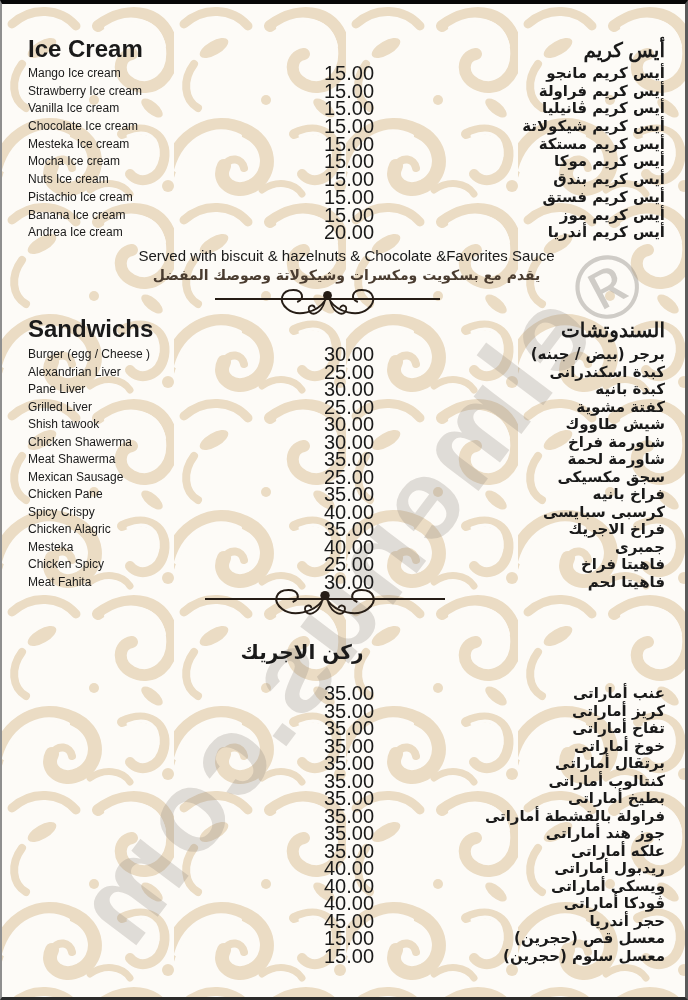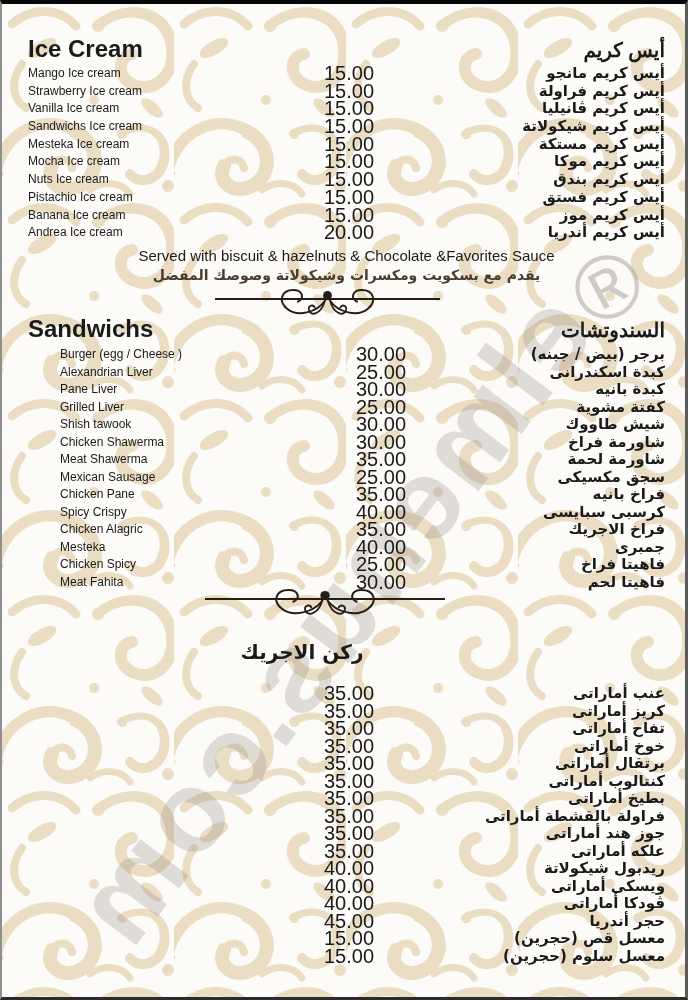--- a/index.html
+++ b/index.html
@@ -35,21 +35,21 @@
   .layer{position:absolute;left:26px;right:20px;top:0;bottom:0;z-index:2;}
   .abs{position:absolute;left:0;right:0;}
 
   .h-en{font-size:24px;font-weight:bold;letter-spacing:0;}
   .h-ar{position:absolute;right:0;top:3px;font-size:20px;font-weight:bold;
         font-family:Liberation Sans, sans-serif;direction:rtl;}
 
   .rows{}
   .row{position:relative;}
   .row-ice{height:17.7px;}
-  .row-sand{height:17.5px;margin-left:32px;}
+  .row-sand{height:17.5px;}
   .row-shisha{height:17.5px;}
   .row .en{position:absolute;left:0;top:0;font-size:12px;line-height:17.5px;white-space:nowrap;}
   .row .price{position:absolute;left:296px;top:0;font-size:20px;line-height:17.5px;}
   .row .ar{position:absolute;right:0;top:0;font-size:15px;line-height:17.5px;
            font-weight:bold;direction:rtl;font-family:"DejaVu Sans",sans-serif;white-space:nowrap;}
 
   .note-en{text-align:center;font-size:15px;}
   .note-ar{text-align:center;font-size:14px;font-weight:bold;color:#4a3c30;
            direction:rtl;font-family:"DejaVu Sans",sans-serif;}
 
@@ -128,21 +128,21 @@
     <span class="ar">أيس كريم فراولة</span>
   </div>
 
   <div class="row row-ice">
     <span class="en">Vanilla Ice cream</span>
     <span class="price">15.00</span>
     <span class="ar">أيس كريم ڤانيليا</span>
   </div>
 
   <div class="row row-ice">
-    <span class="en">Sandwichs Ice cream</span>
+    <span class="en">Chocolate Ice cream</span>
     <span class="price">15.00</span>
     <span class="ar">أيس كريم شيكولاتة</span>
   </div>
 
   <div class="row row-ice">
     <span class="en">Mesteka Ice cream</span>
     <span class="price">15.00</span>
     <span class="ar">أيس كريم مستكة</span>
   </div>
 
@@ -354,21 +354,21 @@
 
   <div class="row row-shisha">
     <span class="en"></span>
     <span class="price">35.00</span>
     <span class="ar">علكه أماراتى</span>
   </div>
 
   <div class="row row-shisha">
     <span class="en"></span>
     <span class="price">40.00</span>
-    <span class="ar">ريدبول شيكولاتة</span>
+    <span class="ar">ريدبول أماراتى</span>
   </div>
 
   <div class="row row-shisha">
     <span class="en"></span>
     <span class="price">40.00</span>
     <span class="ar">ويسكى أماراتى</span>
   </div>
 
   <div class="row row-shisha">
     <span class="en"></span>

